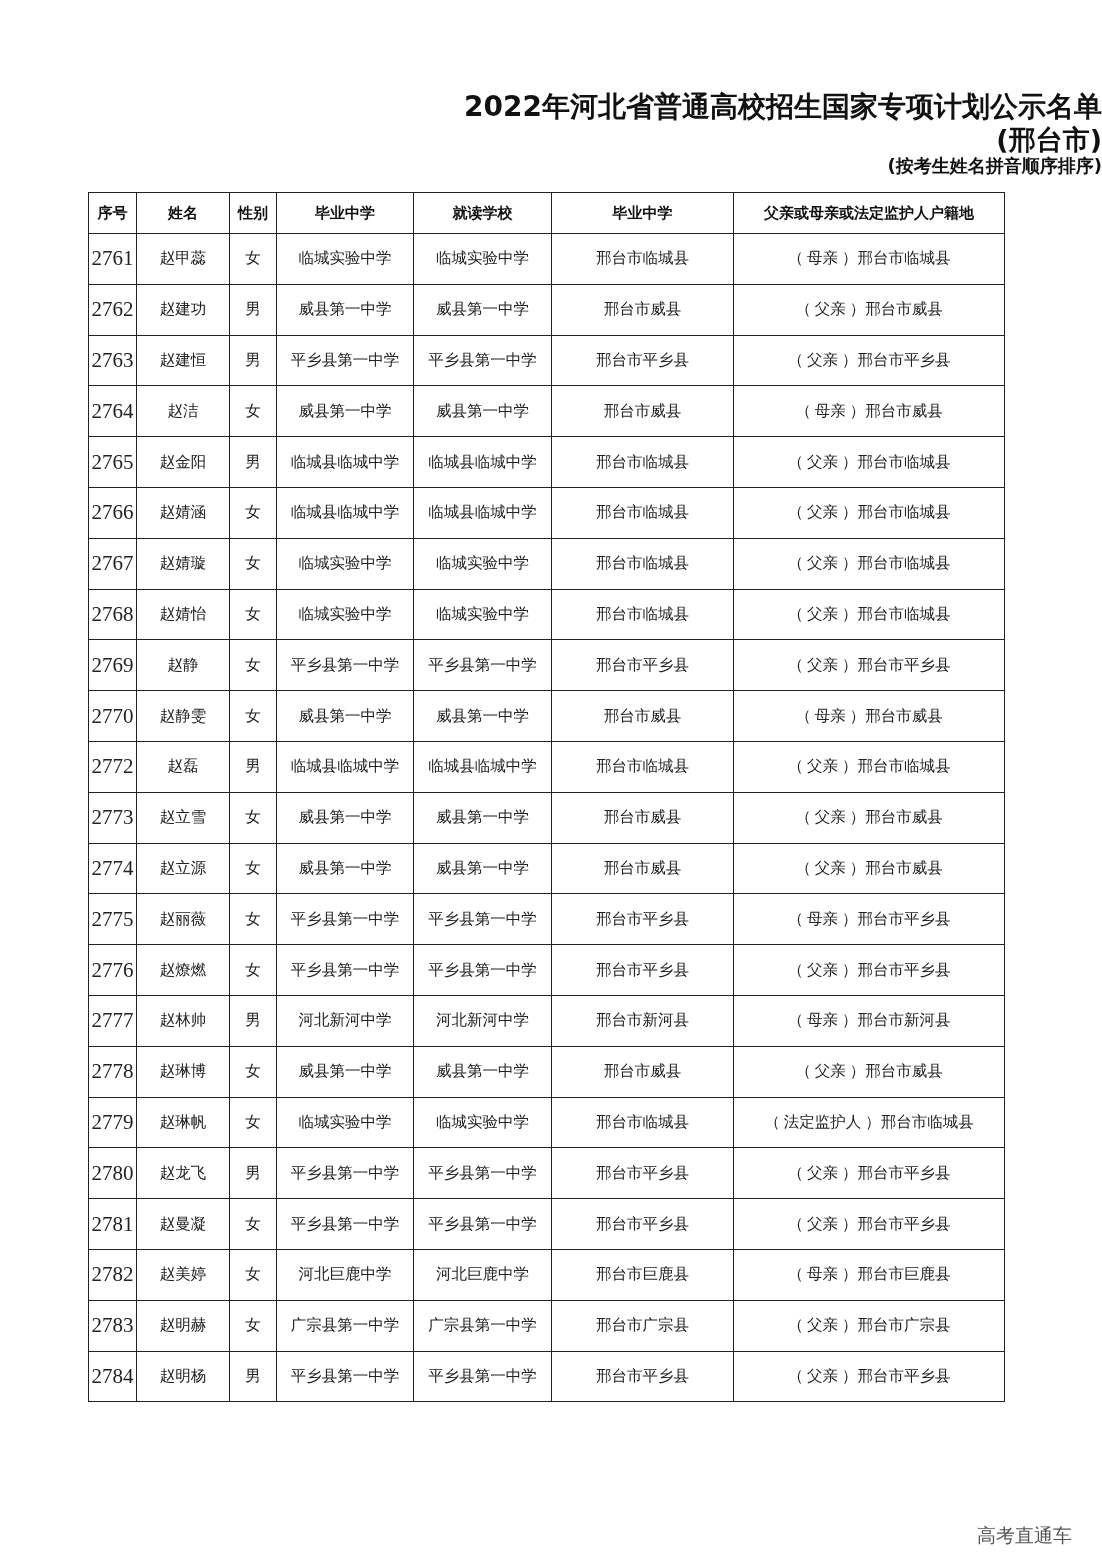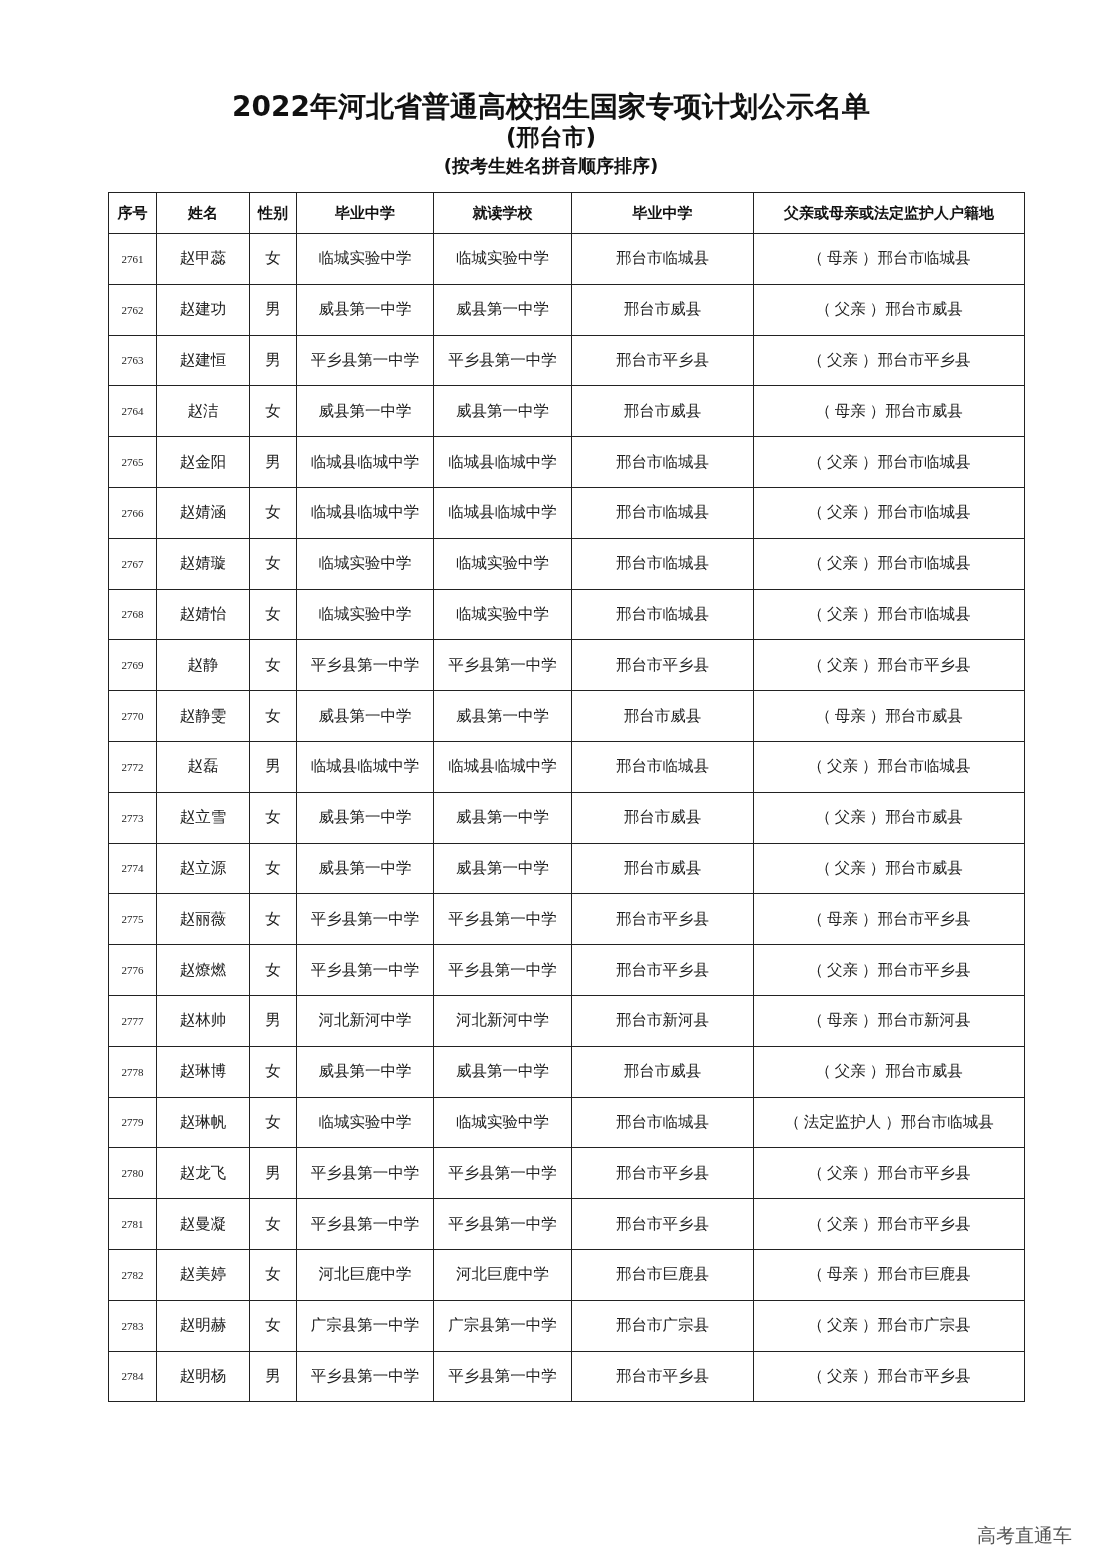--- a/index.html
+++ b/index.html
@@ -1,25 +1,25 @@
 <!DOCTYPE html>
 <html><head>
   <meta charset="utf-8">
   <style>
     html, body { margin: 0; padding: 0; background: #ffffff; }
     body { width: 1102px; height: 1559px; position: relative; overflow: hidden; font-family: "DejaVu Serif", "Liberation Serif", serif; color: #111; }
-    .title { position: absolute; left: 0; width: 1102px; text-align: center; font-family: "DejaVu Sans", "Liberation Sans", sans-serif; font-weight: bold; color: #111; }
+    .title { position: absolute; left: 0; width: 1102px; text-align: right; font-family: "DejaVu Sans", "Liberation Sans", sans-serif; font-weight: bold; color: #111; }
     .t1 { top: 88px; font-size: 28px; letter-spacing: 0px; }
-    .t2 { top: 122px; font-size: 23px; }
+    .t2 { top: 122px; font-size: 27px; }
     .t3 { top: 154px; font-size: 18px; }
-    table { position: absolute; left: 108px; top: 192px; border-collapse: collapse; table-layout: fixed; width: 916px; border-radius: 14px; }
+    table { position: absolute; left: 88px; top: 192px; border-collapse: collapse; table-layout: fixed; width: 916px; border-radius: 14px; }
     th, td { border: 1.5px solid #222; text-align: center; vertical-align: middle; padding: 0; white-space: nowrap; overflow: hidden; }
     th { height: 40px; font-family: "DejaVu Sans", "Liberation Sans", sans-serif; font-weight: bold; font-size: 15px; }
     td { height: 49.8px; font-size: 15.5px; color: #222; }
-    td.num { font-size: 11px; font-family: "Liberation Serif", "DejaVu Serif", serif; }
+    td.num { font-size: 21px; font-family: "Liberation Serif", "DejaVu Serif", serif; }
     .rel { letter-spacing: 0px; font-family: Liberation Serif, serif; }
     .watermark { position: absolute; right: 30px; top: 1523px; font-family: "DejaVu Sans", "Liberation Sans", sans-serif; font-size: 19px; color: #555; }
   </style>
 </head>
 <body>
 
 <div class="title t1">2022年河北省普通高校招生国家专项计划公示名单</div>
 <div class="title t2">(邢台市)</div>
 <div class="title t3">(按考生姓名拼音顺序排序)</div>
 

